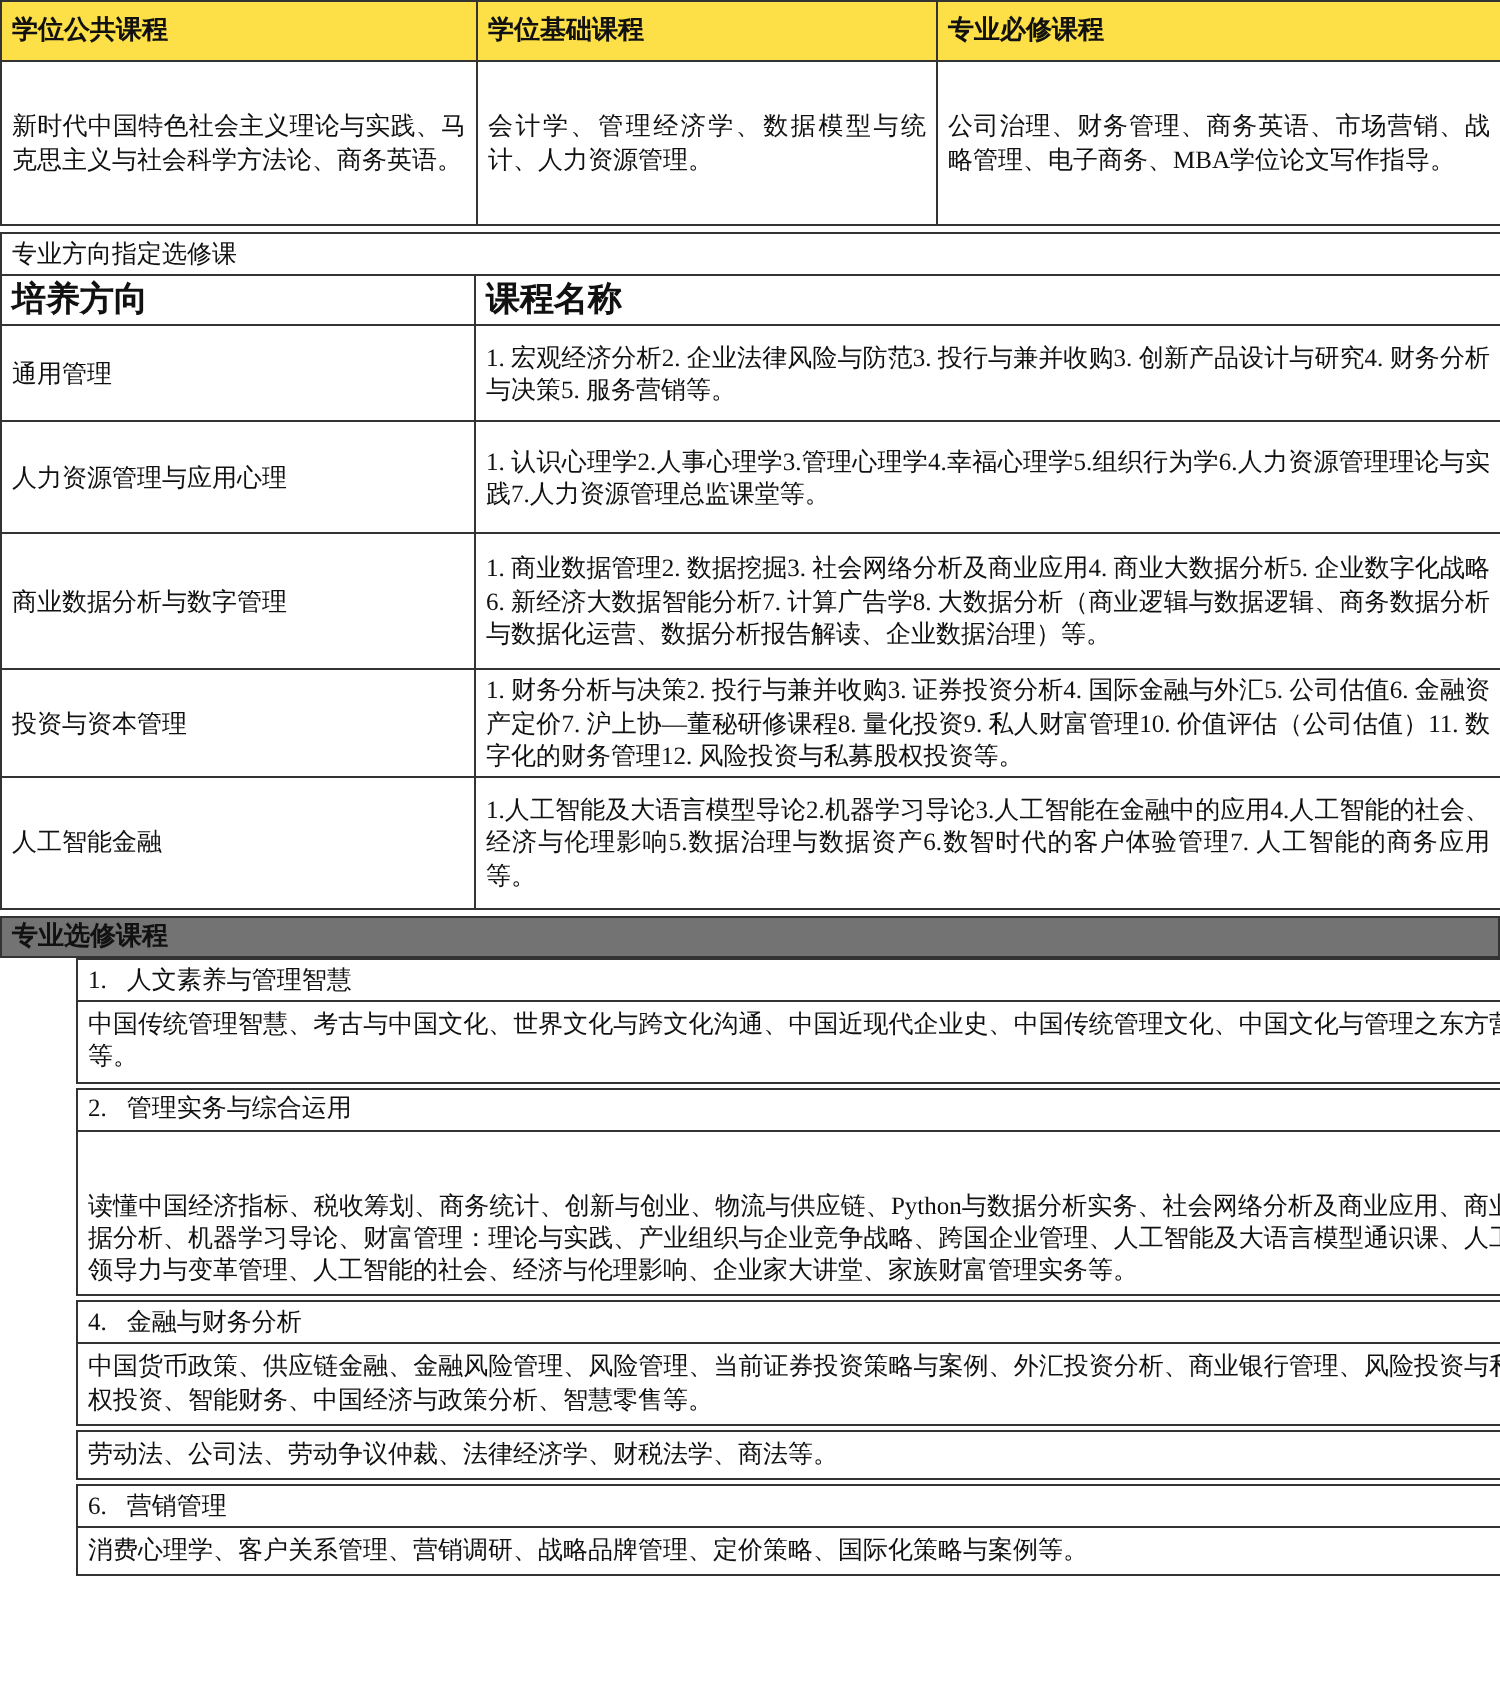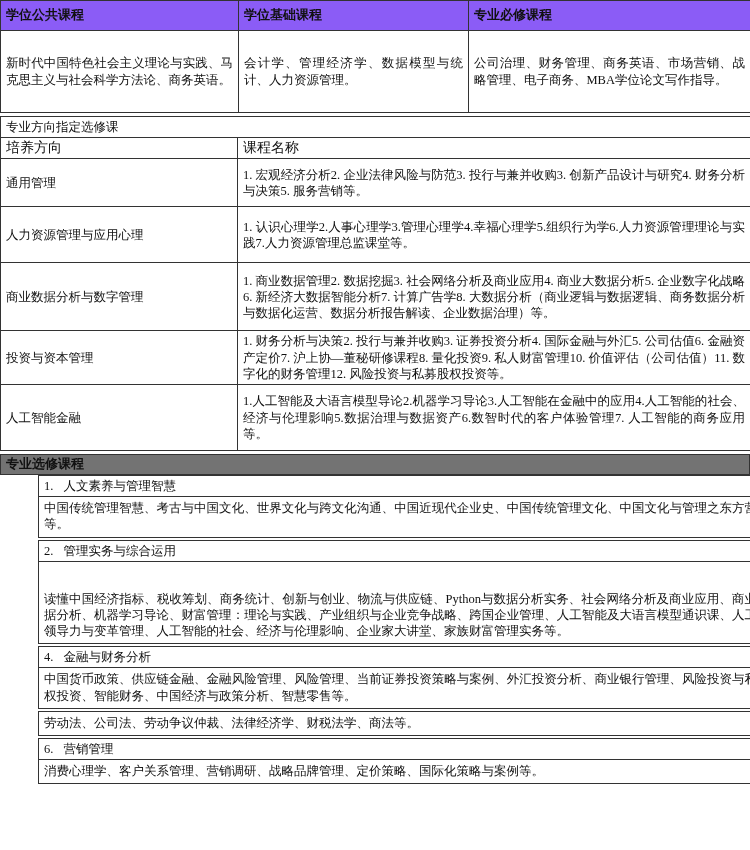--- a/index.html
+++ b/index.html
@@ -18,34 +18,34 @@
   }
   td {
     border: 1px solid #333333;
     padding: 2px 5px;
     vertical-align: middle;
     overflow: hidden;
   }
   
   .top-table { margin: 0; }
   .top-table .hrow td {
-    background: #8b5cf6;
+    background: #fde047;
     font-weight: bold;
     font-size: 13px;
     height: 30px;
   }
   .top-table .crow td {
     height: 82px;
     text-align: justify;
   }
   
   .dir-table { margin-top: 3px; }
   .subhdr td {
-    font-weight: normal;
-    font-size: 14px;
+    font-weight: bold;
+    font-size: 17px;
     height: 21px;
     padding: 1px 5px;
     margin-top: 30px;
   }
   .courses { text-align: justify; }
   .dr1 td { height: 48px; }
   .dr2 td { height: 56px; }
   .dr3 td { height: 68px; }
   .dr4 td { height: 52px; }
   .dr5 td { height: 66px; }

